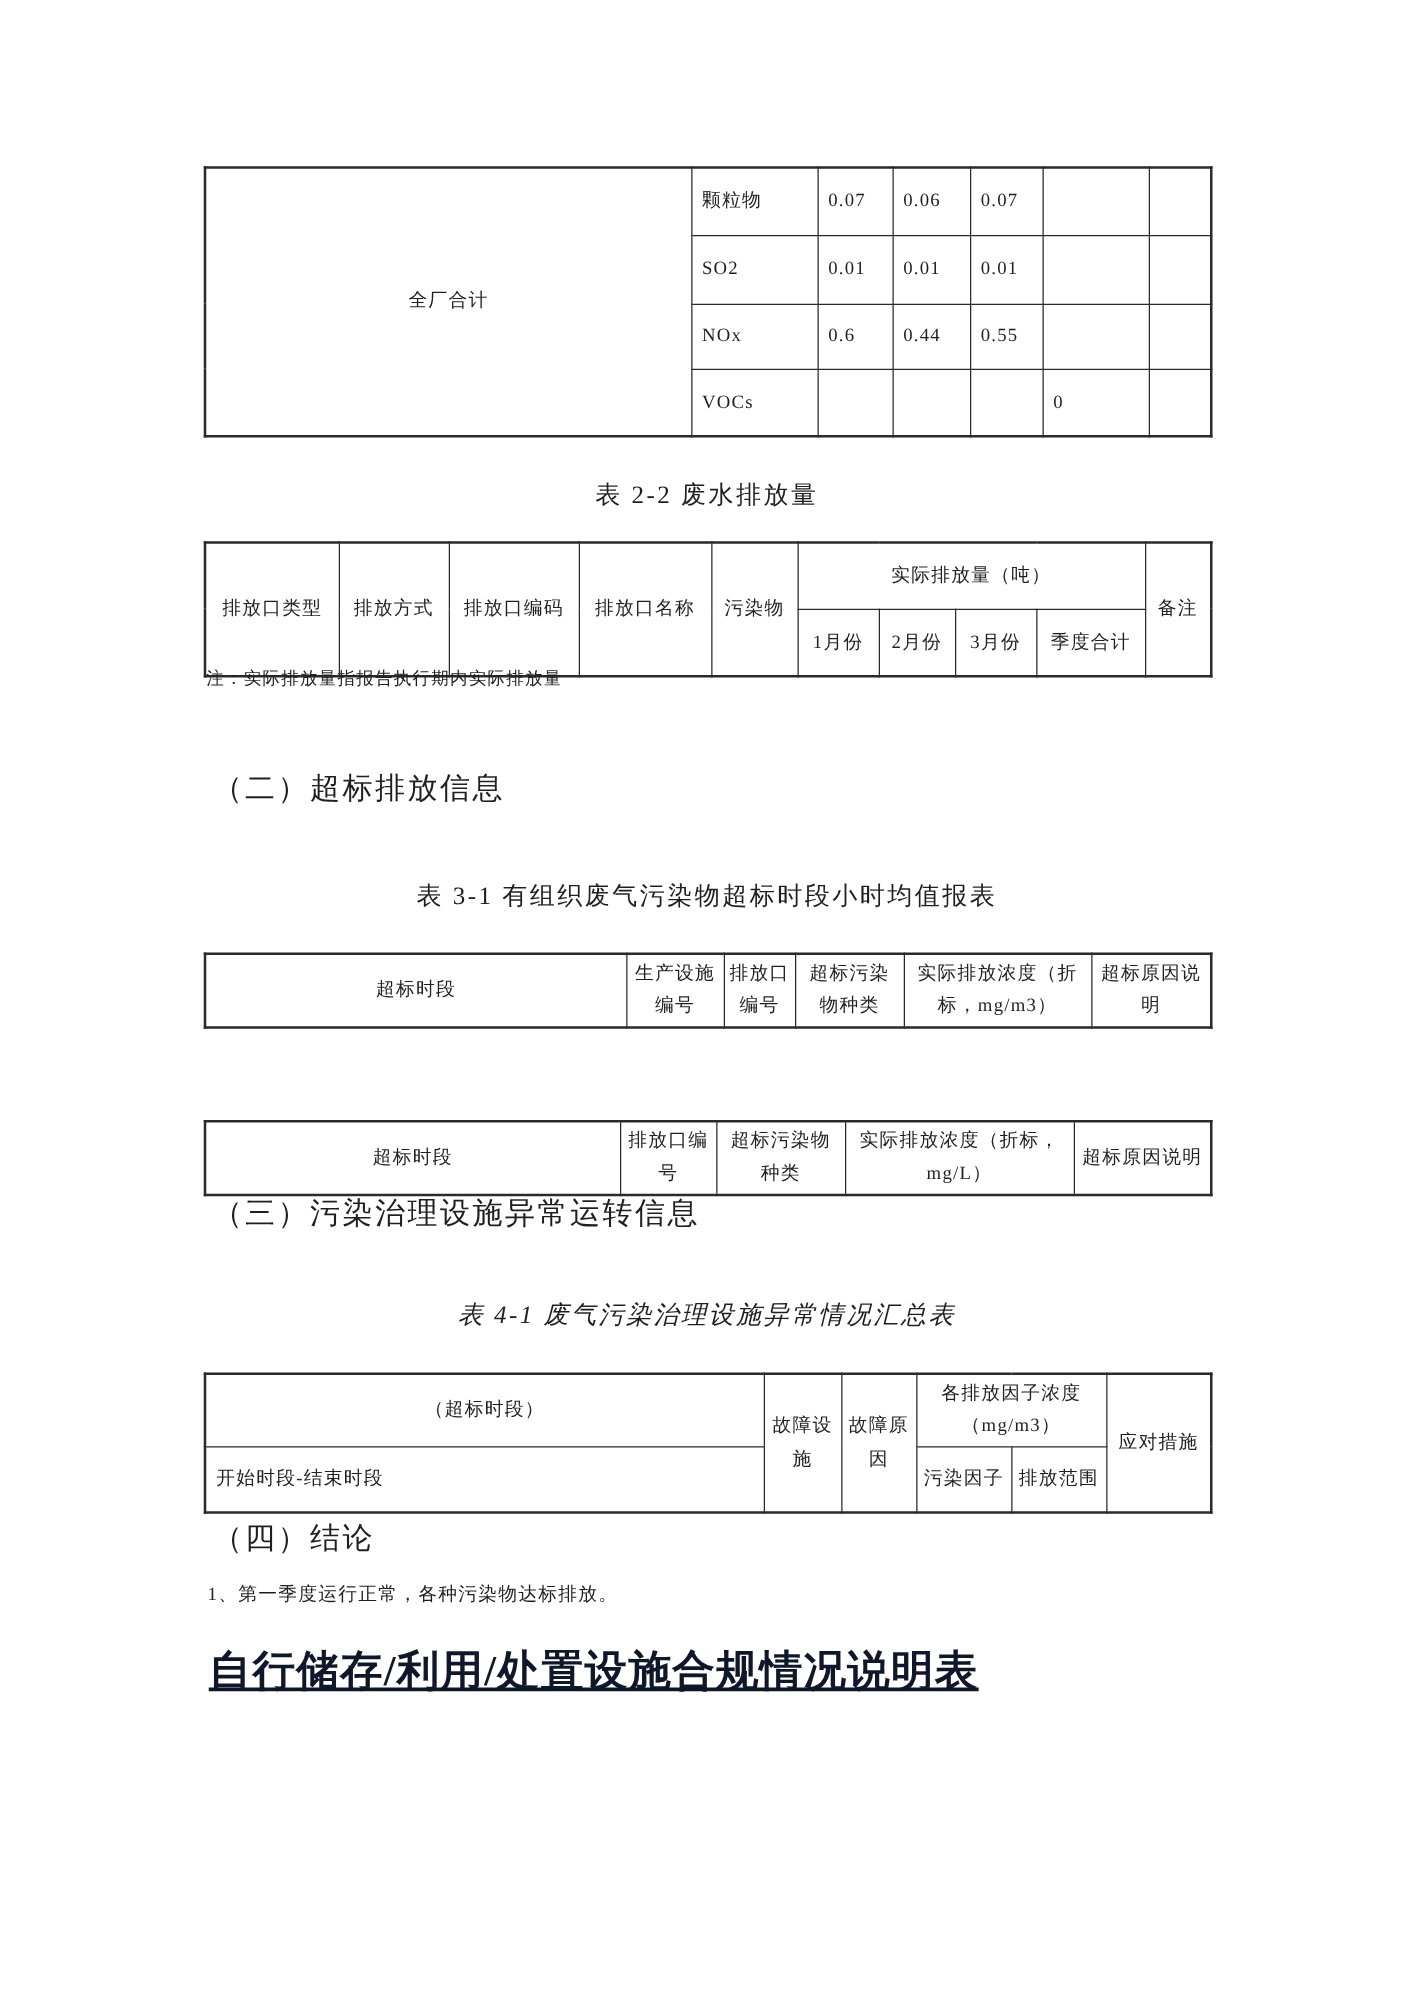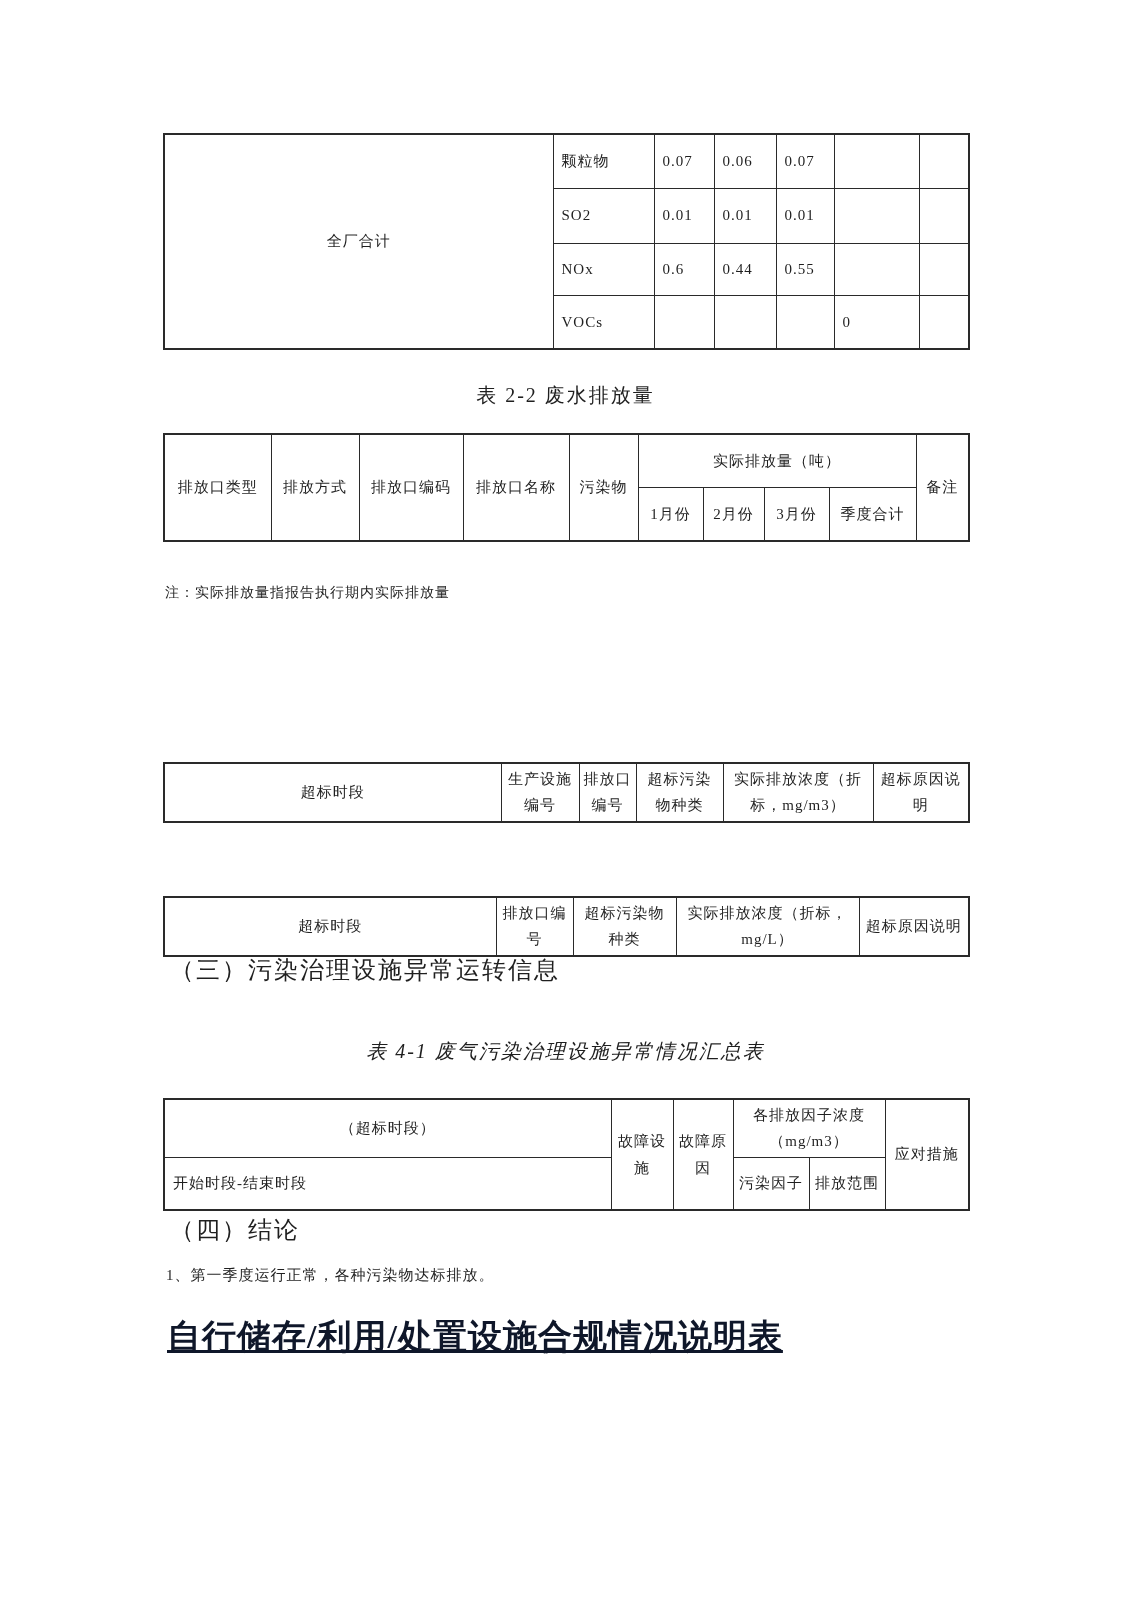--- a/index.html
+++ b/index.html
@@ -133,23 +133,25 @@
     </tr>
     <tr style="height:54px">
       <td class="center">1月份</td>
       <td class="center">2月份</td>
       <td class="center">3月份</td>
       <td class="center">季度合计</td>
     </tr>
   </tbody>
     </table>
 
-  <div class="note-text" style="top:584px;">注：实际排放量指报告执行期内实际排放量</div>
-
-
+  <div class="note-text" style="top:534px;">注：实际排放量指报告执行期内实际排放量</div>
+
+  <div class="sec-heading" style="top:614px;">（二）超标排放信息</div>
+
+  <div class="tbl-title" style="top:703px;">表 3-1 有组织废气污染物超标时段小时均值报表</div>
 
   <table class="tbl abs" style="left:163px; top:762px; width:805px;">
     <colgroup>
       <col style="width:337px">
         <col style="width:78px">
         <col style="width:57px">
       <col style="width:87px">
         <col style="width:150px">
         <col style="width:96px">
     </colgroup>

